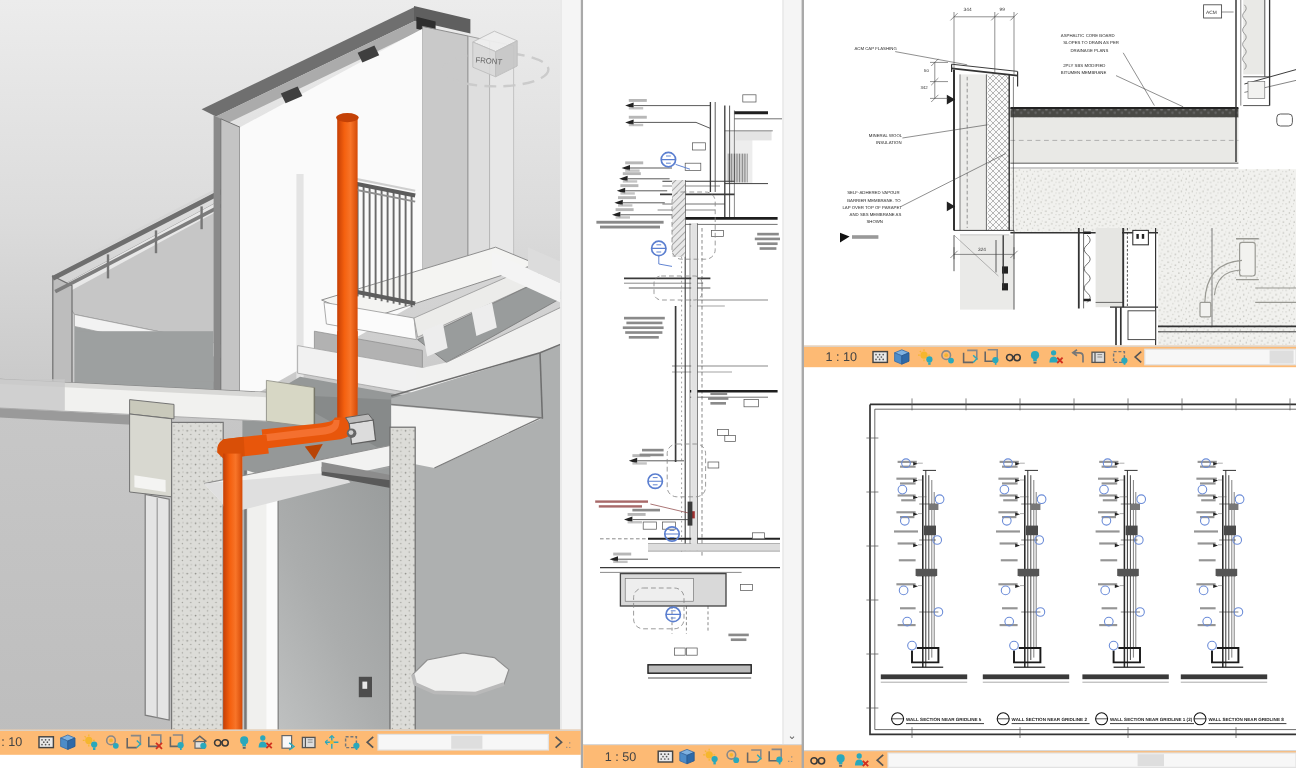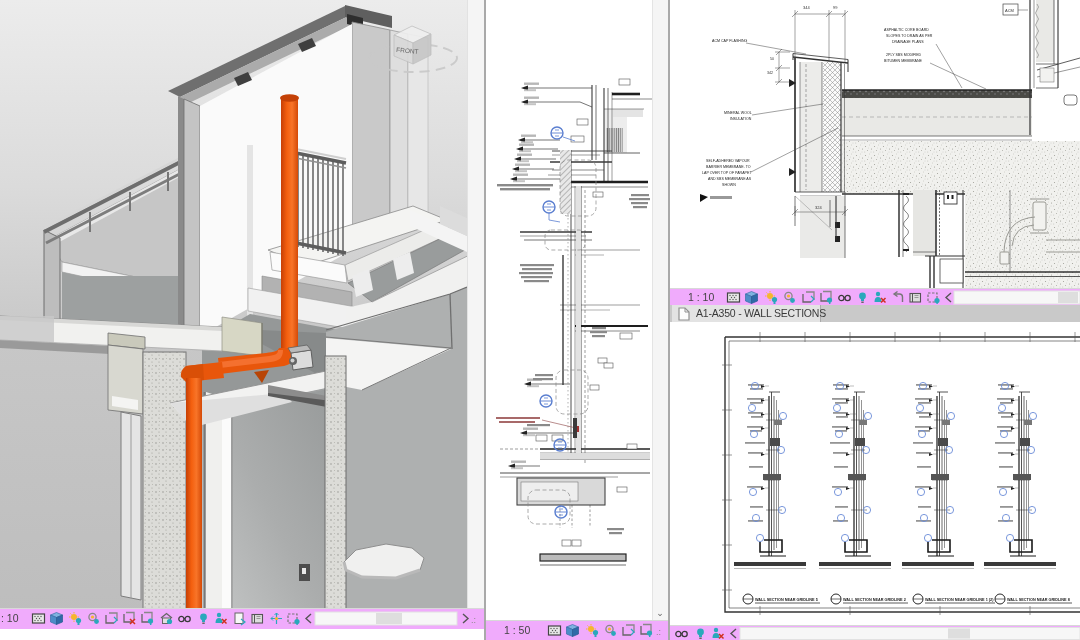--- a/index.html
+++ b/index.html
@@ -1,19 +1,19 @@
 <!DOCTYPE html>
 <html><head>
 <meta charset="utf-8">
 <style>
   html,body{margin:0;padding:0;}
   #root{position:relative;width:1080px;height:640px;overflow:hidden;background:#fff;
         font-family:"Liberation Sans", sans-serif;}
   .panel{position:absolute;overflow:hidden;}
-  .vbar{position:absolute;background:#f0abfc;border-top:1px solid #d8d8d8;}
+  .vbar{position:absolute;background:#fdba74;border-top:1px solid #d8d8d8;}
   .vdiv{position:absolute;background:#a9a9a9;}
 </style>
 </head>
 <body>
 <div id="root">
 
   <svg width="0" height="0" style="position:absolute;">
     <defs>
       <g id="icoDetail">
         <rect x="0.5" y="2" width="12" height="9" fill="#e8e8e8" stroke="#444" stroke-width="1.2"></rect>
@@ -699,28 +699,20 @@
       <use href="#icoPersonX" x="203" y="2"></use>
       <use href="#icoBack" x="222" y="2"></use>
       <use href="#icoBook" x="239" y="2"></use>
       <use href="#icoBoxPin" x="257" y="2"></use>
       <use href="#icoArrL" x="273" y="2"></use>
       <rect x="284" y="2" width="126" height="13" fill="#f7f7f7" stroke="#e2e2e2"></rect>
       <rect x="388" y="3" width="20" height="11" fill="#dedede"></rect>
     </svg>
   </div>
 
-  <div style="position:absolute;left:670px;top:305px;width:410px;height:17px;background:#c9c9c9;">
-    <div style="position:absolute;left:2px;top:0;width:148px;height:17px;background:#e3e3e3;border-right:1px solid #aaa;"></div>
-    <svg style="position:absolute;left:7px;top:2px;" width="14" height="14">
-        <path d="M2,1 h6 l4,4 v8 h-10 z" fill="#fdfdfd" stroke="#909090" stroke-width="1.2"></path>
-        <path d="M8,1 v4 h4" fill="none" stroke="#909090" stroke-width="1"></path>
-      </svg>
-    <div style="position:absolute;left:26px;top:2px;font-size:10.5px;color:#3a3a3a;letter-spacing:-0.2px;">A1-A350 - WALL SECTIONS</div>
-  </div>
 
   <div class="panel" style="left:670px;top:322px;width:410px;height:303px;background:#fff;">
     <svg width="410" height="303" viewBox="670 322 410 303" id="svsheet">
       <defs>
         <g id="wstrip">
 
           <g stroke="#2a2a2a" fill="none">
             <path d="M-3,6 V166" stroke-width="1.3"></path>
             <path d="M-0.5,2 V166" stroke-width="0.8"></path>
             <path d="M2,6 V160" stroke-width="0.7"></path>

